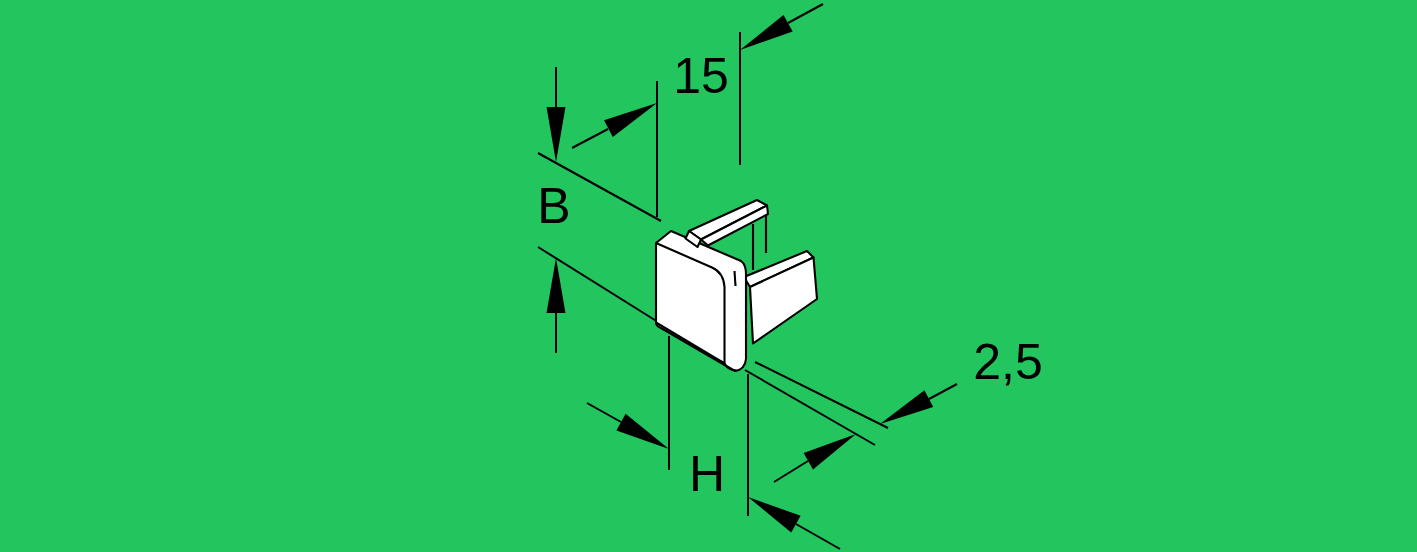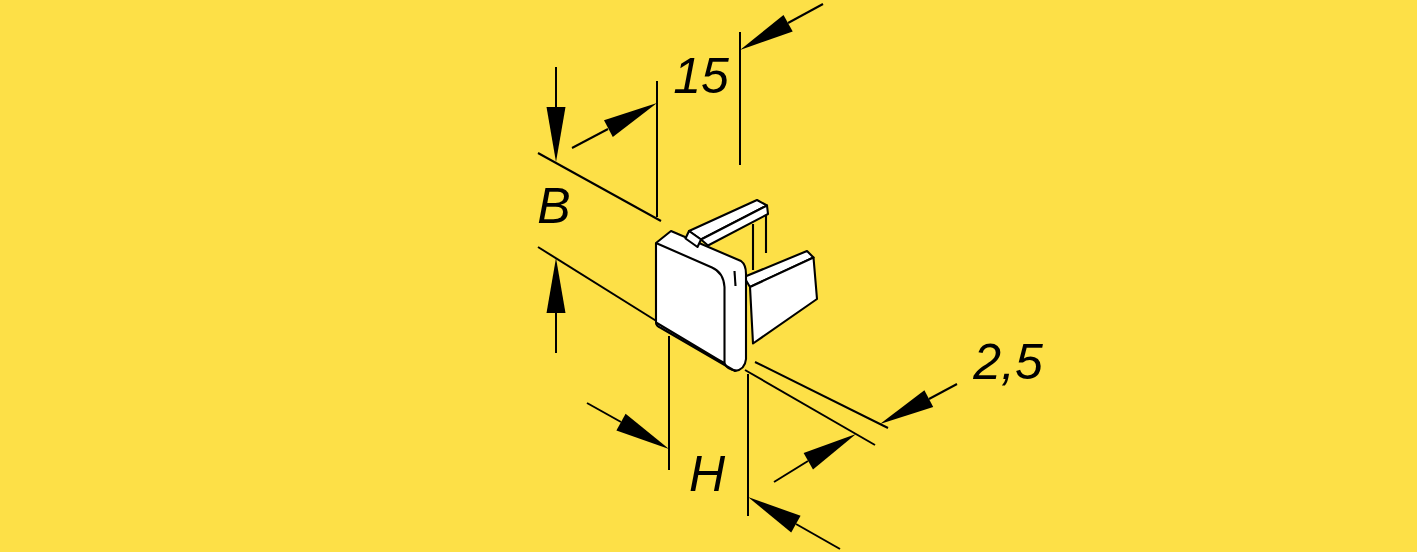--- a/index.html
+++ b/index.html
@@ -4,24 +4,23 @@
 <style>
   html, body {
     margin: 0;
     padding: 0;
     background: #ffffff;
   }
   .canvas {
     position: relative;
     width: 1417px;
     height: 552px;
-    background: #fde047;
+    background: #22c55e;
     overflow: hidden;
     font-family: "Liberation Sans", sans-serif;
-    font-style: italic;
   }
   svg.drawing {
     position: absolute;
     left: 0;
     top: 0;
     width: 1417px;
     height: 552px;
   }
   .thin-line {
     stroke: #000000;

